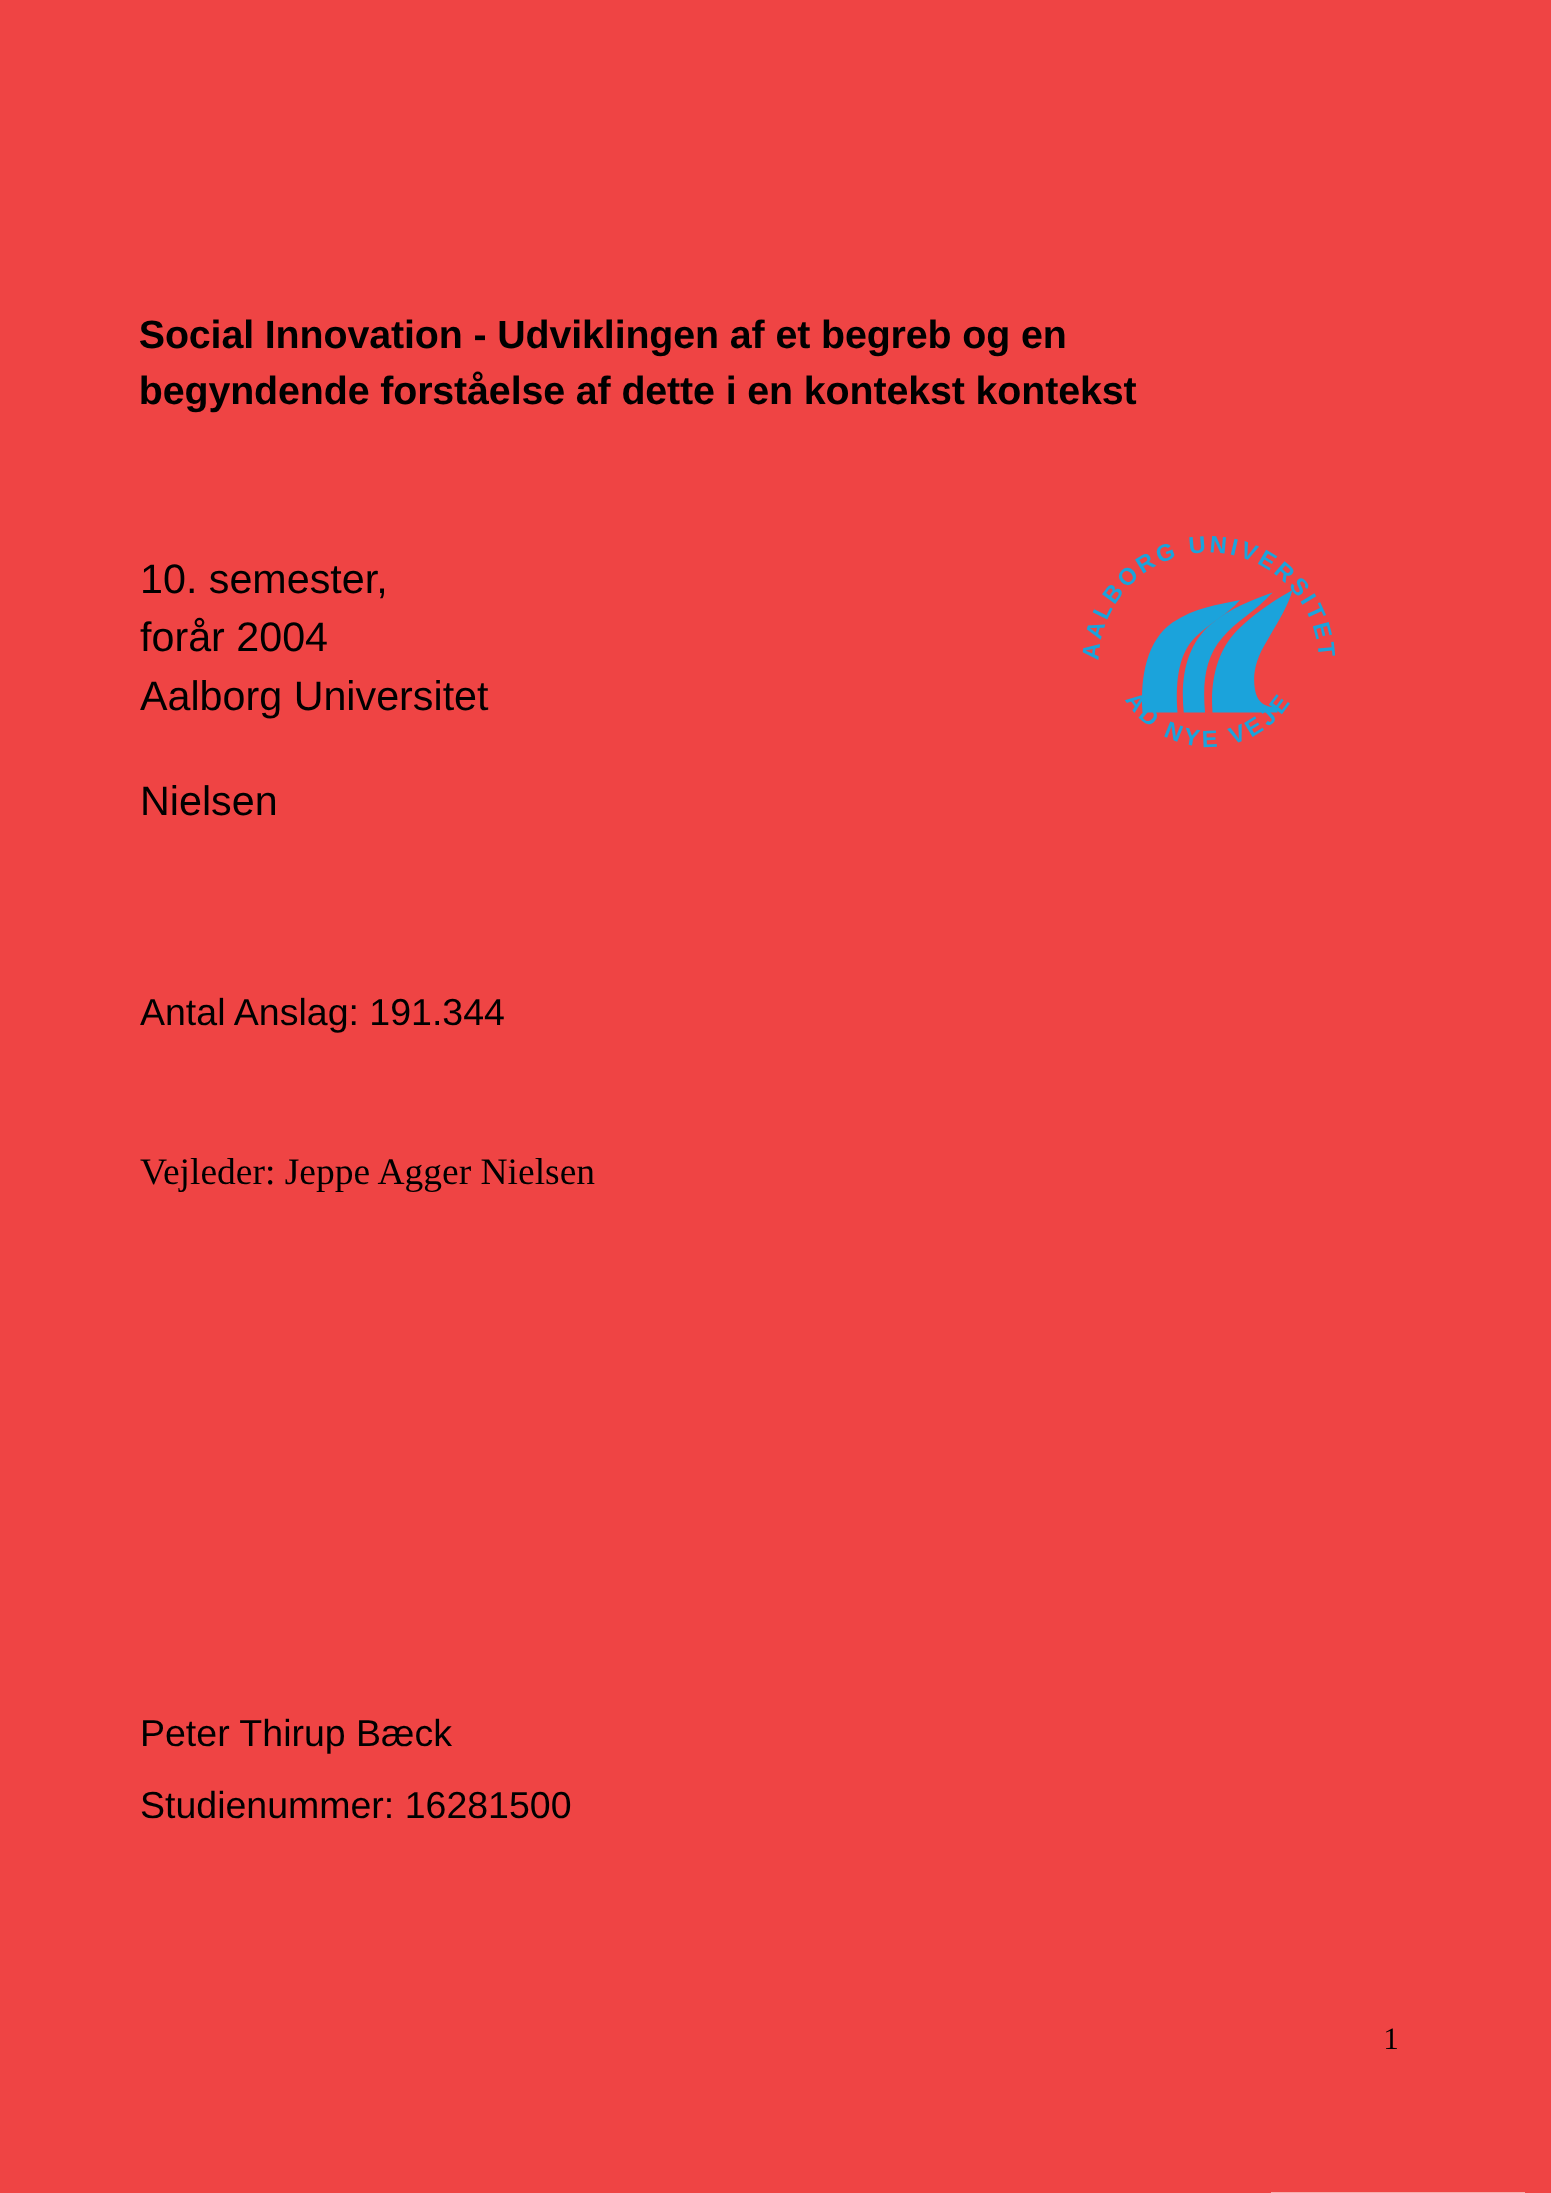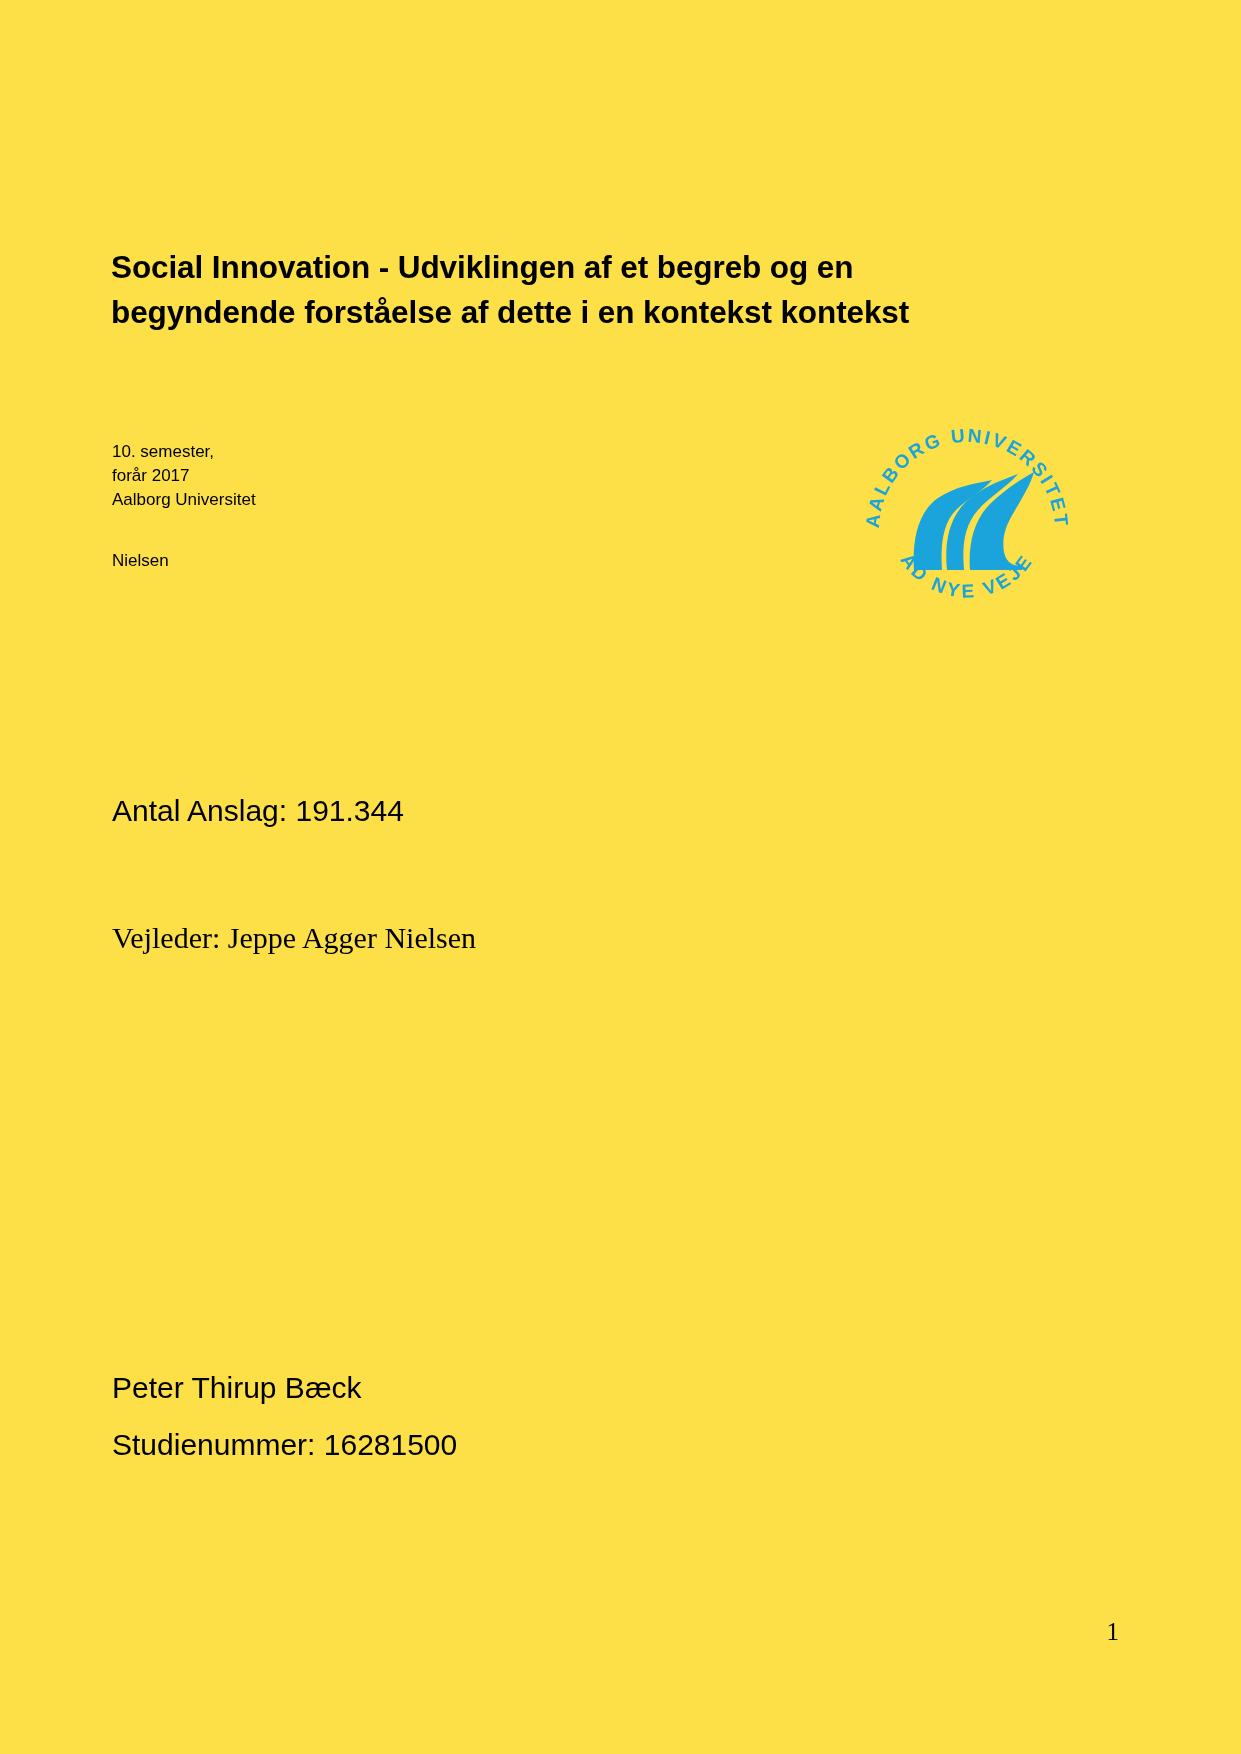--- a/index.html
+++ b/index.html
@@ -8,21 +8,21 @@
     background: #ffffff;
   }
   body {
     font-family: "Liberation Sans", sans-serif;
     color: #000000;
   }
   .page {
     position: relative;
     width: 1241px;
     height: 1754px;
-    background: #fde047;
+    background: #ef4444;
     overflow: hidden;
   }
 
   
   .title-block {
     position: absolute;
     left: 111px;
     top: 245px;
     width: 1010px;
   }
@@ -36,21 +36,21 @@
   }
 
   
   .meta-block {
     position: absolute;
     left: 112px;
     top: 440px;
     width: 700px;
   }
   .meta-line {
-    font-size: 17px;
+    font-size: 33px;
     line-height: 1.42;
     color: #000;
     white-space: nowrap;
   }
   .meta-gap {
     height: 37px;
   }
 
   .standalone {
     position: absolute;
@@ -115,21 +115,21 @@
                  C 154,88 138,96 126,110 C 112,126 110,146 112,170 Z"></path>
         <path d="M 118,170 C 116,144 122,120 138,104 C 152,90 168,80 182,72
                  C 178,86 170,98 162,112 C 152,128 150,140 152,152
                  C 154,162 160,166 170,166 L 170,170 Z"></path>
       </g>
     </svg>
   </div>
 
   <div class="meta-block">
     <div class="meta-line">10. semester,</div>
-    <div class="meta-line">forår 2017</div>
+    <div class="meta-line">forår 2004</div>
     <div class="meta-line">Aalborg Universitet</div>
     <div class="meta-gap"></div>
     <div class="meta-line">Nielsen</div>
   </div>
 
   <div class="standalone anslag">Antal Anslag: 191.344</div>
   <div class="standalone vejleder">Vejleder: Jeppe Agger Nielsen</div>
   <div class="standalone author">Peter Thirup Bæck</div>
   <div class="standalone studienr">Studienummer: 16281500</div>
 

